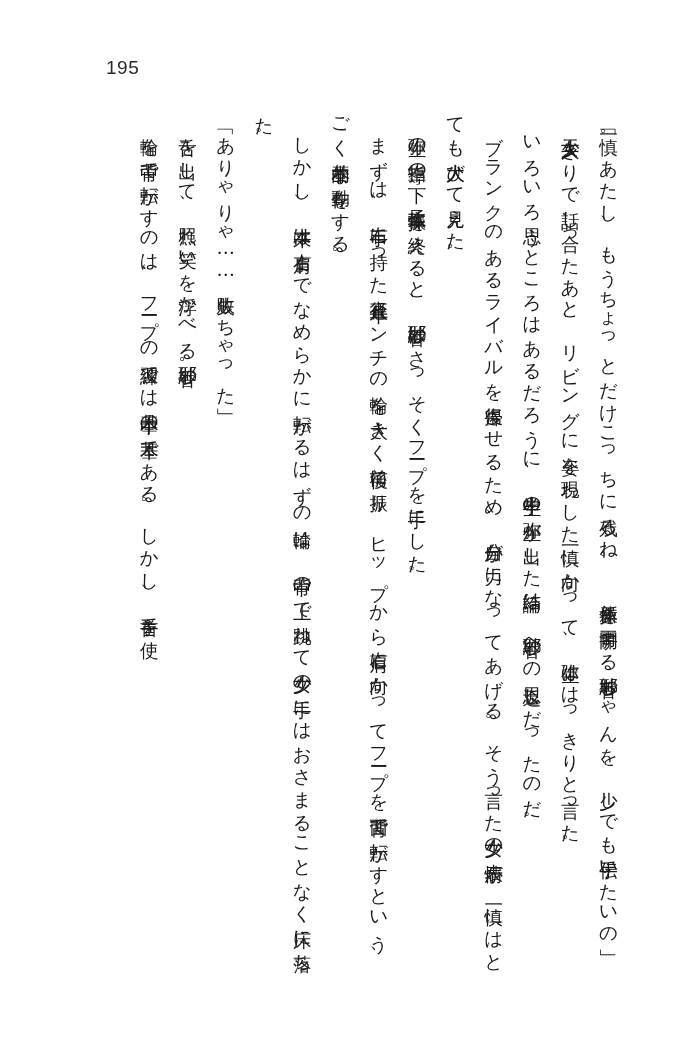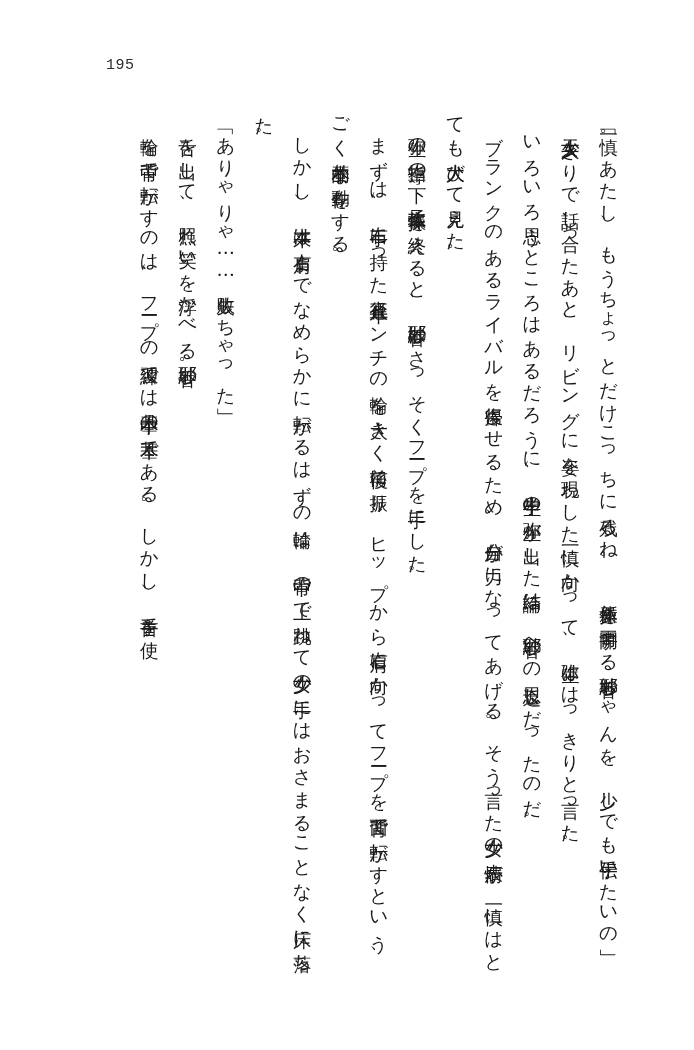--- a/index.html
+++ b/index.html
@@ -17,24 +17,24 @@
   .page {
     position: relative;
     width: 694px;
     height: 1050px;
     background: #ffffff;
   }
   .page-number {
     position: absolute;
     top: 57px;
     left: 106px;
-    font-size: 15px;
+    font-size: 19px;
     letter-spacing: 0.5px;
     color: #2a2a2a;
-    font-family: Liberation Mono, monospace;
+    font-family: Liberation Sans, sans-serif;
   }
   .text-block {
     position: absolute;
     top: 104px;
     left: 82px;
     width: 545px;
     height: 860px;
     writing-mode: vertical-rl;
     text-orientation: upright;
     direction: ltr;

